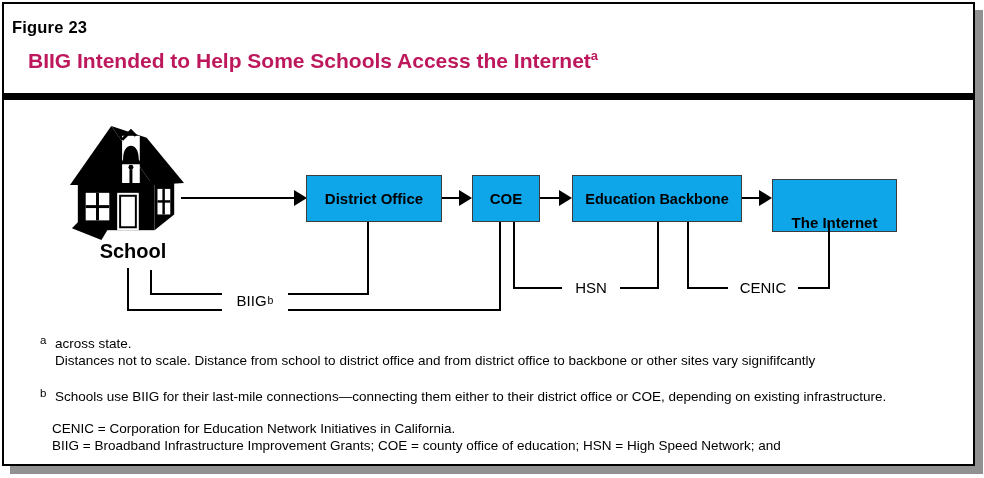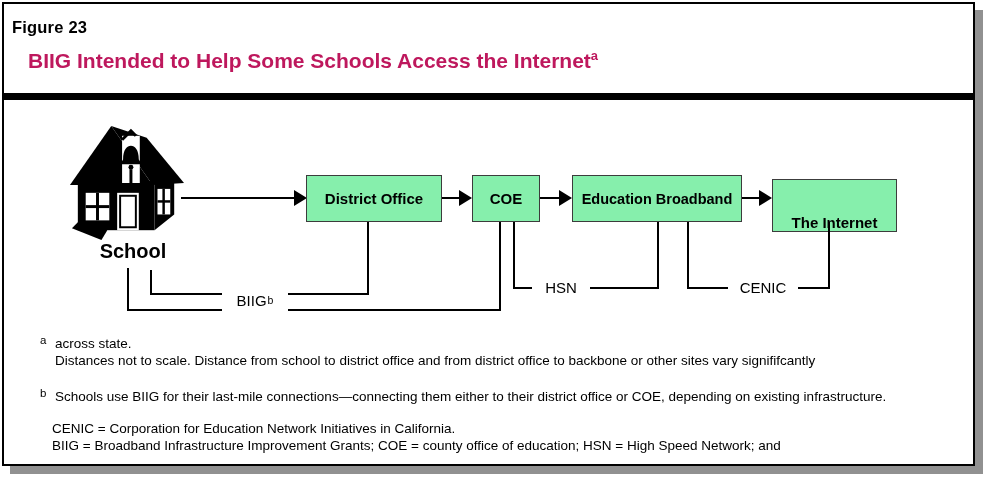--- a/index.html
+++ b/index.html
@@ -3,21 +3,21 @@
 <meta charset="utf-8">
 <style>
   html,body{margin:0;padding:0;background:#ffffff;}
   body{width:984px;height:478px;position:relative;font-family:"Liberation Sans","DejaVu Sans",sans-serif;color:#000;}
   .figure-frame{position:absolute;left:2px;top:2px;width:969px;height:460px;background:#fff;border:2px solid #000;box-shadow:8px 8px 0 0 #919191;}
   .figure-label{position:absolute;left:8px;top:14px;font-size:16.5px;font-weight:bold;letter-spacing:.2px;}
   .figure-title{position:absolute;left:24px;top:44px;font-size:21px;font-weight:bold;color:#be185d;white-space:nowrap;}
   .figure-title sup{font-size:13px;}
   .header-separator{position:absolute;left:0;top:89px;width:100%;height:7px;background:#000;}
 
-  .node{position:absolute;background:#86efac;border:1.5px solid #3c3c3c;display:flex;align-items:center;justify-content:center;font-weight:bold;font-size:15px;box-sizing:border-box;}
+  .node{position:absolute;background:#0ea5e9;border:1.5px solid #3c3c3c;display:flex;align-items:center;justify-content:center;font-weight:bold;font-size:15px;box-sizing:border-box;}
   .node.small-text{font-size:14.5px;}
 
   .hline,.vline{position:absolute;background:#000;}
   .hline{height:2px;}
   .vline{width:2px;}
   .arrow-line{position:absolute;height:2px;background:#000;}
   .arrow-head{position:absolute;width:0;height:0;border-top:8px solid transparent;border-bottom:8px solid transparent;border-left:13px solid #000;}
 
   .link-label{position:absolute;background:#fff;display:flex;align-items:center;justify-content:center;font-size:15px;white-space:nowrap;}
   .link-label sup{font-size:10.5px;margin-left:1px;}
@@ -73,21 +73,21 @@
   <div class="arrow-line" style="left:738px;top:193px;width:17px;"></div>
   <div class="arrow-head" style="left:755px;top:186px;"></div>
 
   <div class="node" style="left:302px;top:171px;width:136px;height:47px;">
       <span>District Office</span>
     </div>
   <div class="node" style="left:468px;top:171px;width:68px;height:47px;">
       <span>COE</span>
     </div>
   <div class="node small-text" style="left:568px;top:171px;width:170px;height:47px;">
-      <span>Education Broadband</span>
+      <span>Education Backbone</span>
     </div>
   <div class="node" style="left:768px;top:175px;width:125px;height:53px;align-items:flex-end;">
       <span>The Internet</span>
     </div>
 
   <div class="vline" style="left:363px;top:218px;height:73px;"></div>
   <div class="vline" style="left:146px;top:266px;height:25px;"></div>
   <div class="vline" style="left:123px;top:264px;height:43px;"></div>
   <div class="hline" style="left:146px;top:289px;width:219px;"></div>
   <div class="hline" style="left:123px;top:305px;width:374px;"></div>
@@ -96,21 +96,21 @@
   <div class="hline" style="left:509px;top:283px;width:146px;"></div>
   <div class="vline" style="left:653px;top:218px;height:67px;"></div>
   <div class="vline" style="left:683px;top:218px;height:67px;"></div>
   <div class="hline" style="left:683px;top:283px;width:143px;"></div>
   <div class="vline" style="left:824px;top:218px;height:67px;"></div>
 
   <div class="link-label" style="left:218px;top:283px;width:66px;height:26px;">
       <span>BIIG</span>
       <sup>b</sup>
     </div>
-  <div class="link-label" style="left:528px;top:274px;width:58px;height:19px;">
+  <div class="link-label" style="left:558px;top:274px;width:58px;height:19px;">
       <span>HSN</span>
     </div>
   <div class="link-label" style="left:724px;top:274px;width:70px;height:19px;">
       <span>CENIC</span>
     </div>
 
   <div class="footnote" style="left:34px;top:331px;">
     <sup class="fn-marker">a</sup>
     <div>across state.</div>
     <div>Distances not to scale. Distance from school to district office and from district office to backbone or other sites vary signififcantly</div>

